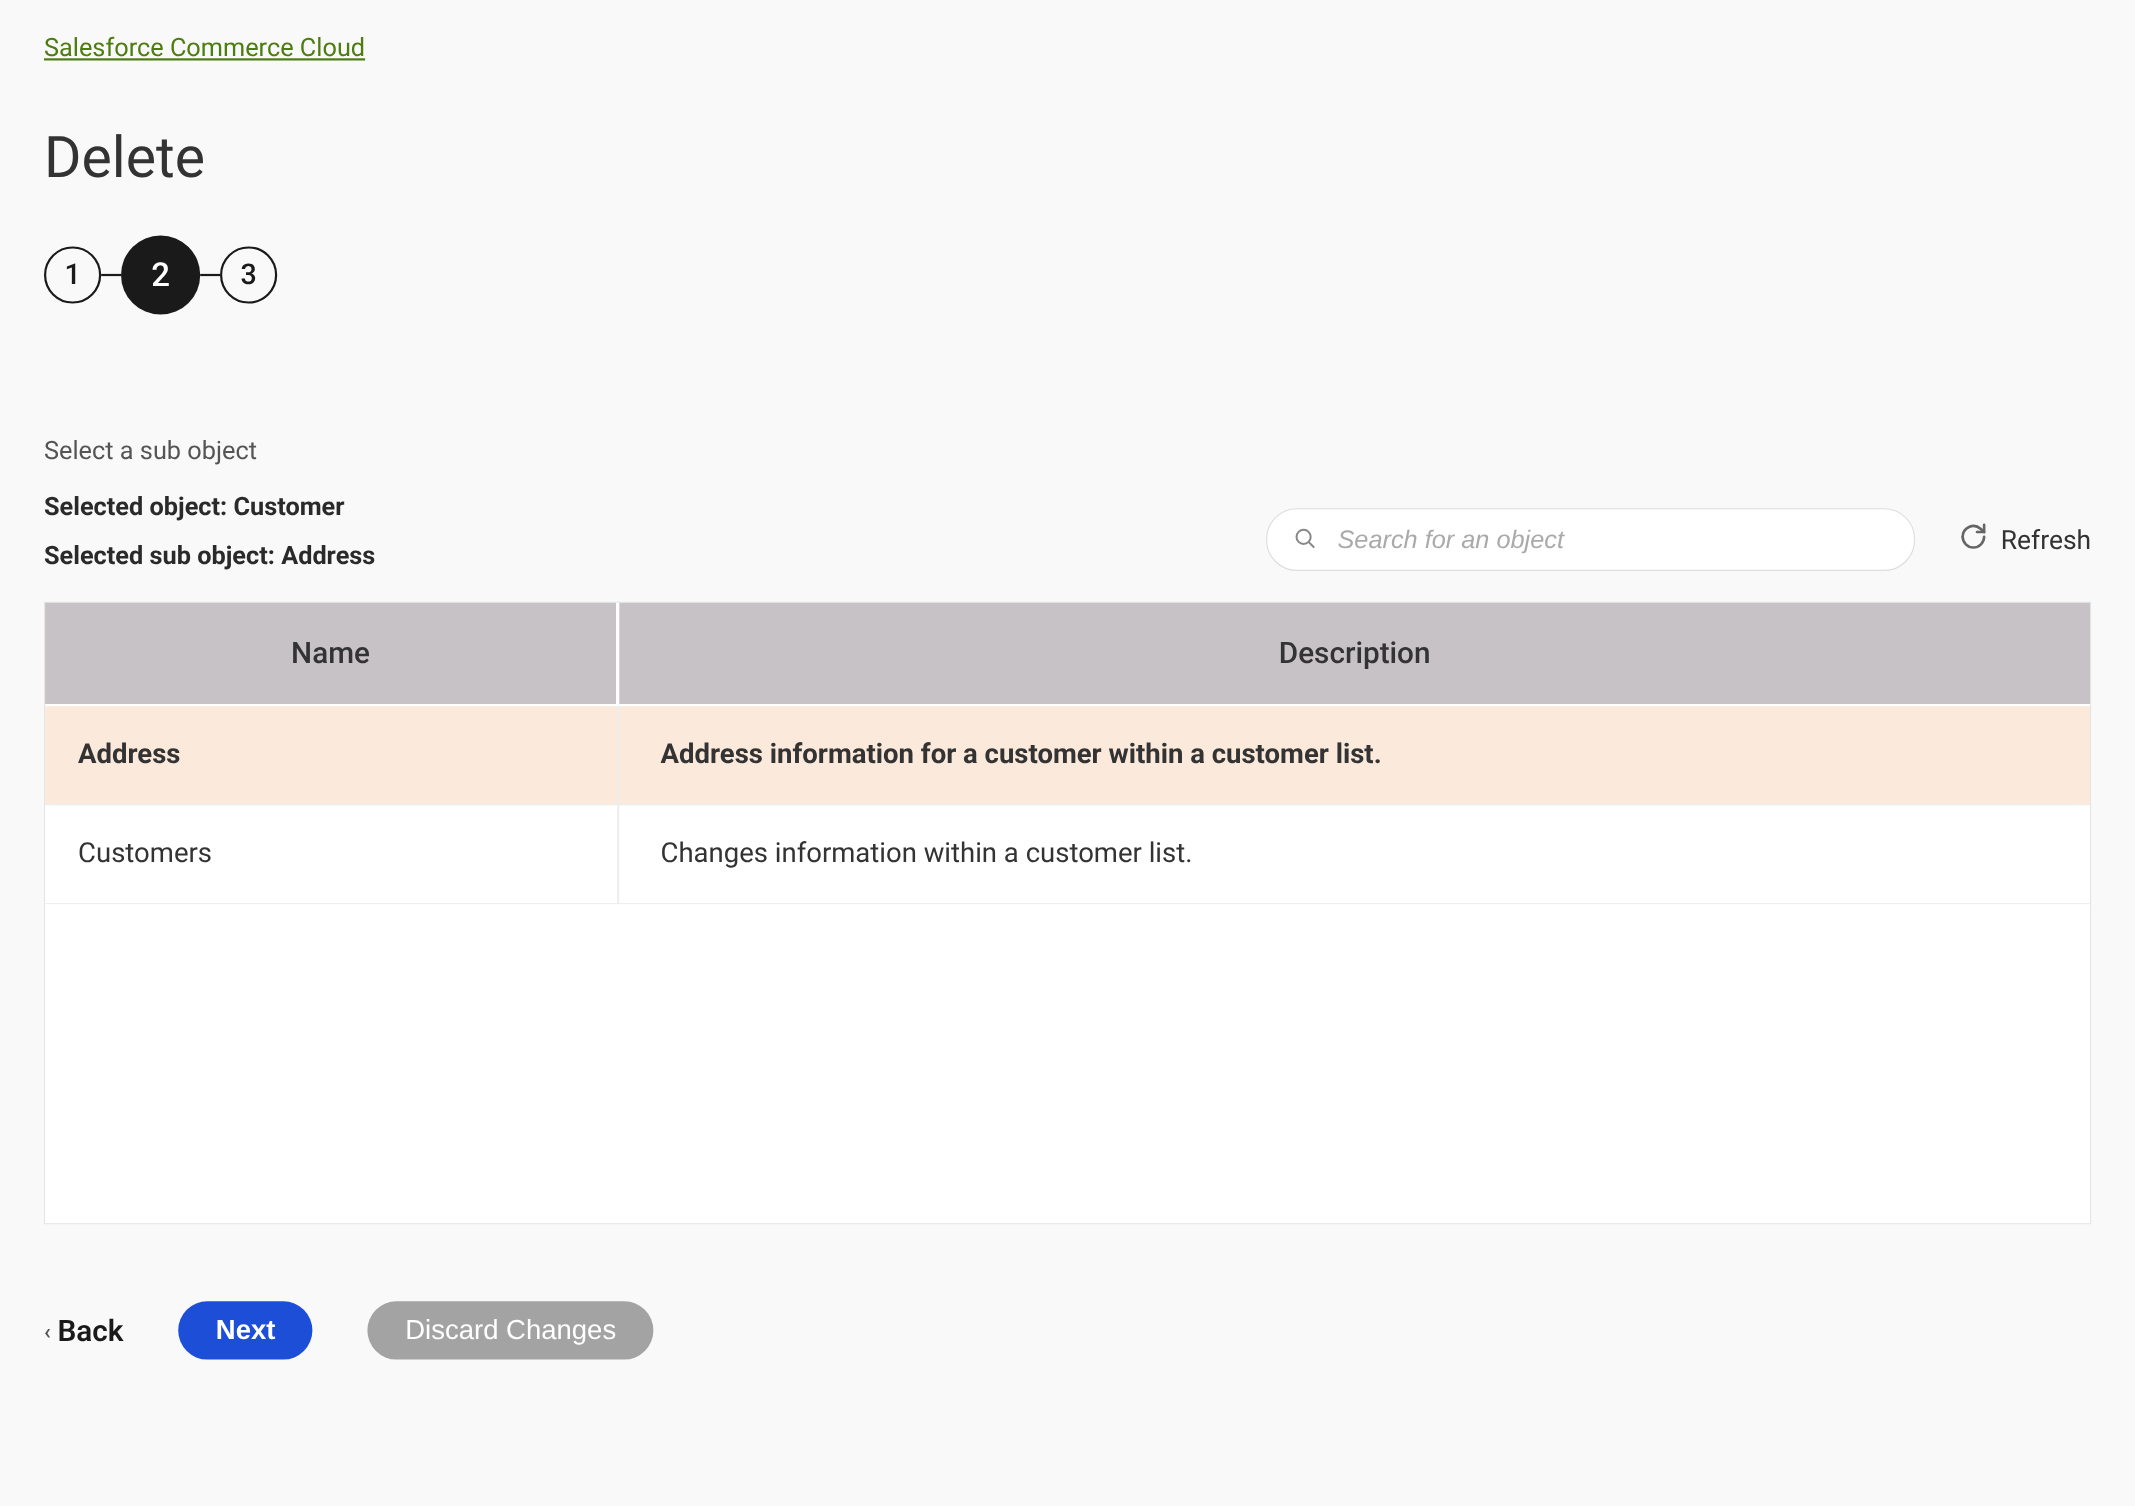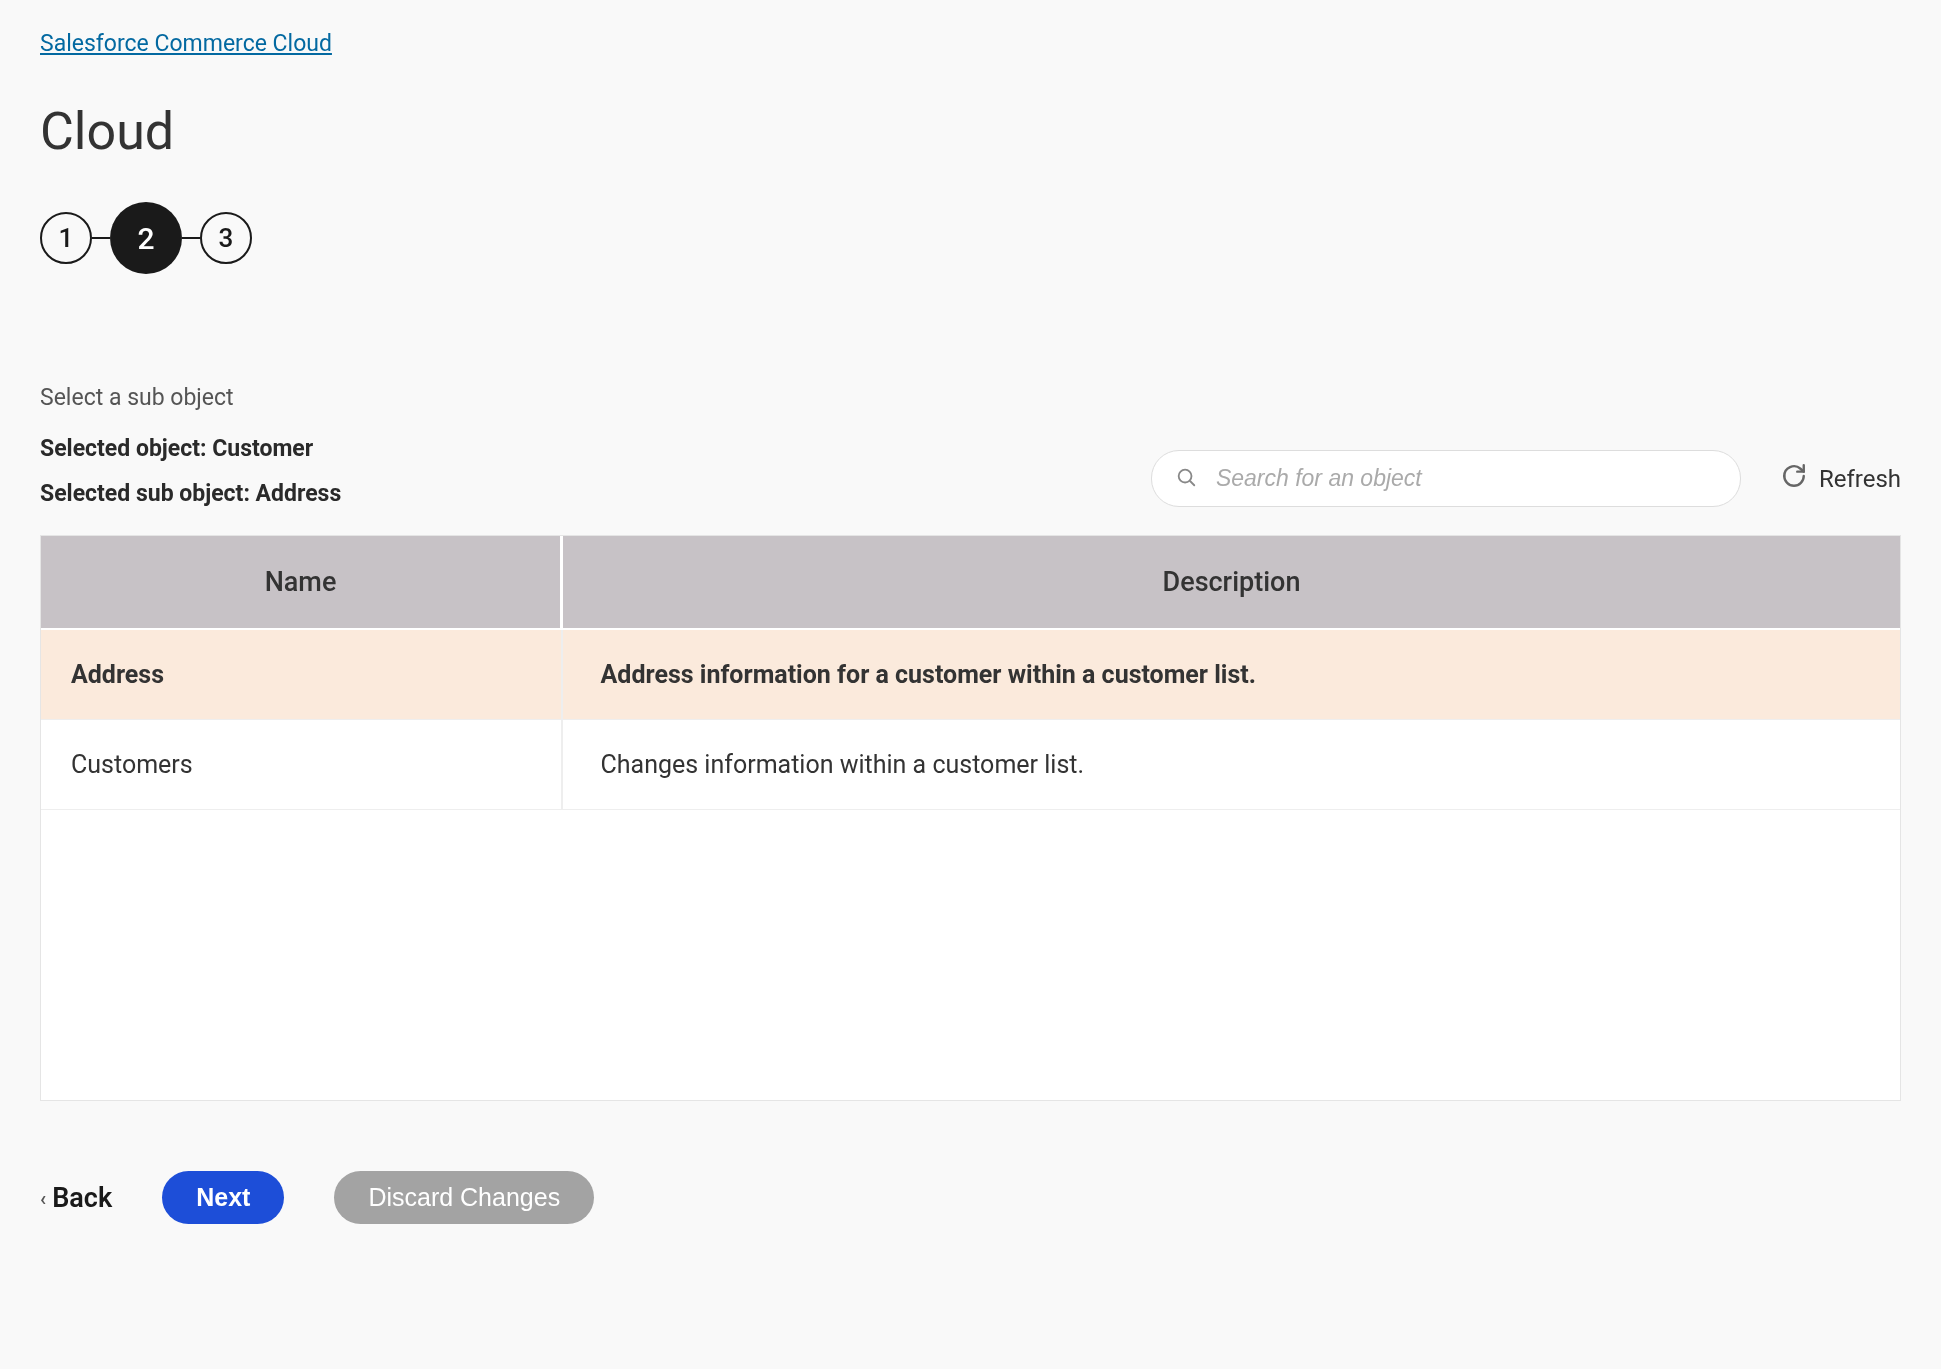--- a/index.html
+++ b/index.html
@@ -7,25 +7,25 @@
       margin: 0;
       padding: 0;
     }
     body {
       font-family: -apple-system, BlinkMacSystemFont, "Segoe UI", Roboto, Helvetica, Arial, sans-serif;
       background: #f9f9f9;
       color: #1a1a1a;
       padding: 30px 40px;
     }
     .breadcrumb-link {
-      color: #0369a1;
+      color: #4d7c0f;
       text-decoration: underline;
       font-size: 23px;
       display: inline-block;
-      margin-bottom: 44px;
+      margin-bottom: 56px;
     }
     .page-title {
       font-size: 52px;
       font-weight: 400;
       color: #333;
       margin-bottom: 40px;
     }
     .stepper {
       display: flex;
       align-items: center;
@@ -204,21 +204,21 @@
       font-weight: 500;
     }
   </style>
 </head>
 <body>
 
 
 
 <a href="#" class="breadcrumb-link">Salesforce Commerce Cloud</a>
 
-<h1 class="page-title">Cloud</h1>
+<h1 class="page-title">Delete</h1>
 
 <div class="stepper">
   <div class="step step-inactive">1</div>
   <div class="step-connector"></div>
   <div class="step step-active">2</div>
   <div class="step-connector"></div>
   <div class="step step-inactive">3</div>
 </div>
 
 <div class="sub-object-line">Select a sub object</div>

